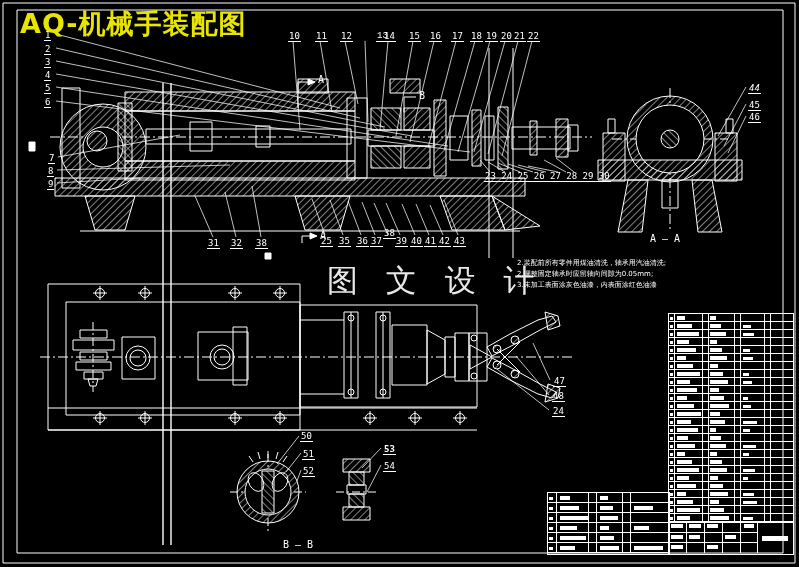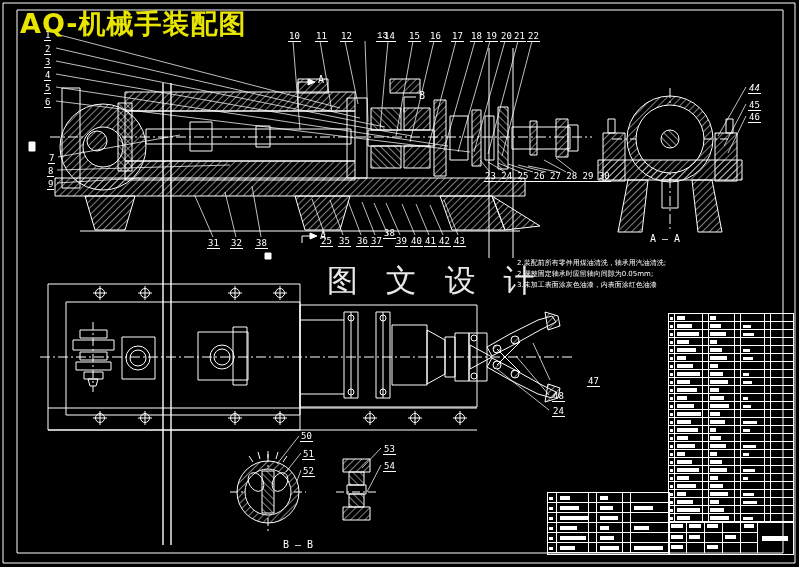--- a/index.html
+++ b/index.html
@@ -289,27 +289,27 @@
     <span class="callout" style="left: 370px; top: 236px;">37</span>
     <span class="callout" style="left: 383px; top: 228px;">38</span>
     <span class="callout" style="left: 395px; top: 236px;">39</span>
     <span class="callout" style="left: 410px; top: 236px;">40</span>
     <span class="callout" style="left: 424px; top: 236px;">41</span>
     <span class="callout" style="left: 438px; top: 236px;">42</span>
     <span class="callout" style="left: 453px; top: 236px;">43</span>
     <span class="callout" style="left: 748px; top: 83px; font-style: italic;">44</span>
     <span class="callout" style="left: 748px; top: 100px;">45</span>
     <span class="callout" style="left: 748px; top: 112px;">46</span>
-    <span class="callout" style="left: 553px; top: 376px; margin-left: 34px;">47</span>
+    <span class="callout" style="left: 553px; top: 376px;">47</span>
     <span class="callout" style="left: 552px; top: 391px;">48</span>
     <span class="callout" style="left: 552px; top: 406px;">24</span>
     <span class="callout" style="left: 300px; top: 431px;">50</span>
     <span class="callout" style="left: 302px; top: 449px;">51</span>
     <span class="callout" style="left: 302px; top: 466px;">52</span>
-    <span class="callout" style="left: 383px; top: 444px;">53</span>
+    <span class="callout" style="left: 383px; top: 444px; font-weight: bold;">53</span>
     <span class="callout" style="left: 383px; top: 461px;">54</span>
     <div class="vl" style="left: 674px; top: 313px; height: 208px;"></div>
     <div class="vl" style="left: 702px; top: 313px; height: 208px;"></div>
     <div class="vl" style="left: 708px; top: 313px; height: 208px;"></div>
     <div class="vl" style="left: 734px; top: 313px; height: 208px;"></div>
     <div class="vl" style="left: 740px; top: 313px; height: 208px;"></div>
     <div class="vl" style="left: 764px; top: 313px; height: 208px;"></div>
     <div class="vl" style="left: 770px; top: 313px; height: 208px;"></div>
     <div class="blob" style="left: 677px; top: 316px; width: 8px; height: 4px;"></div>
     <div class="blob" style="left: 710px; top: 316px; width: 6px; height: 4px;"></div>

